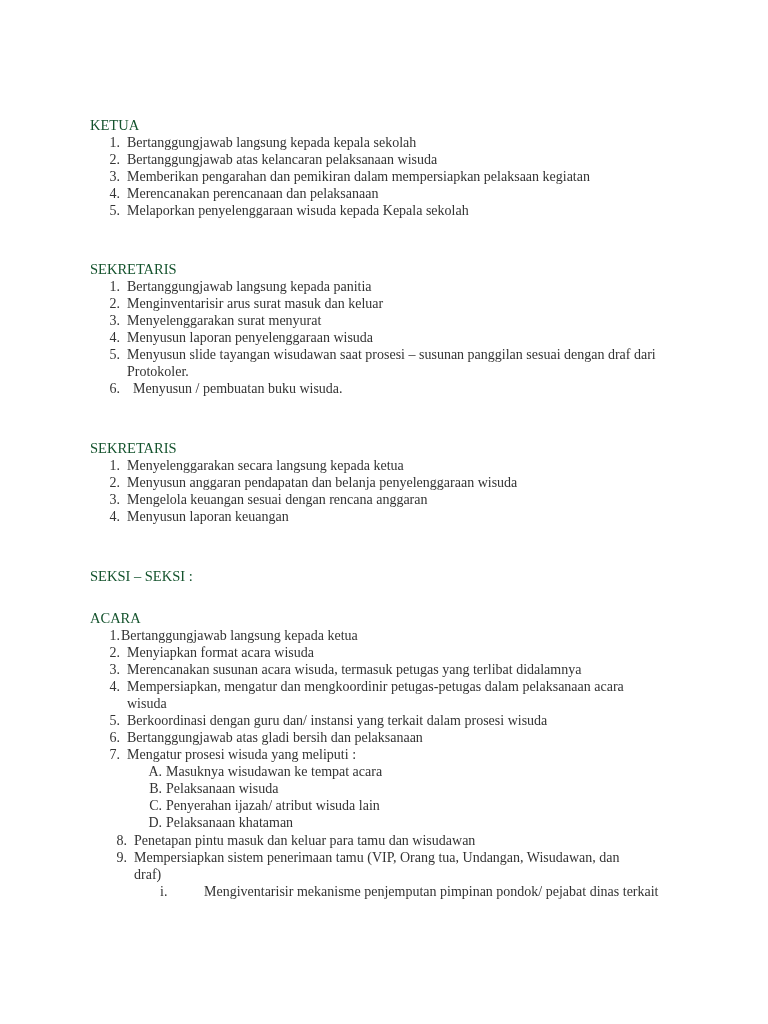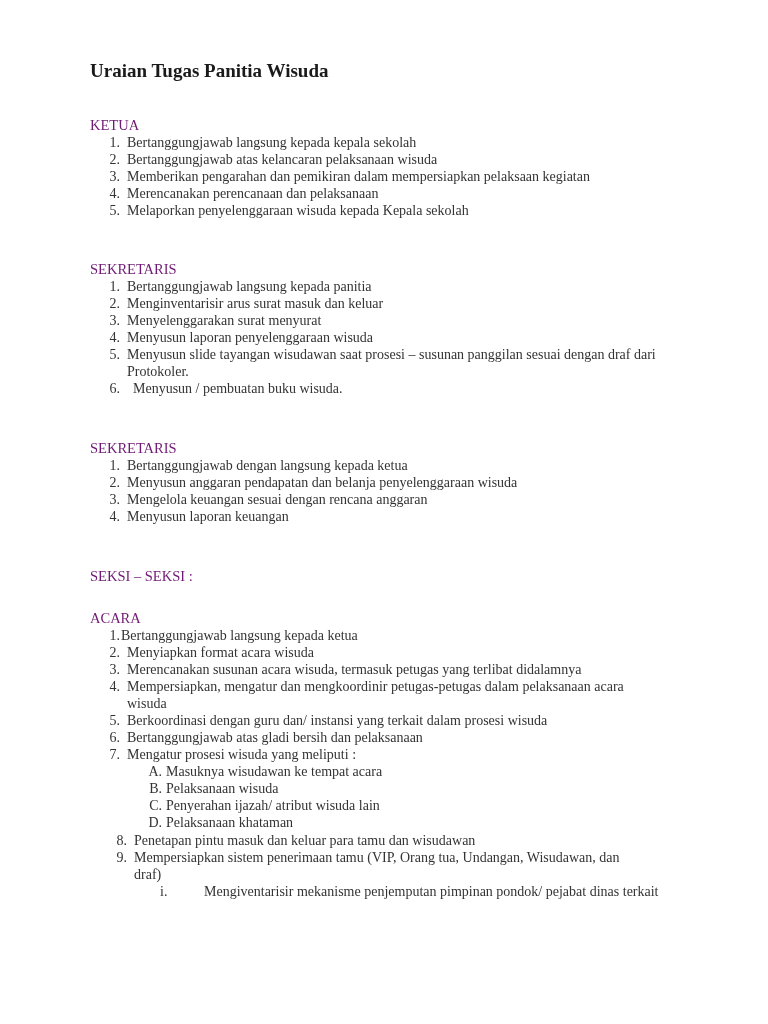--- a/index.html
+++ b/index.html
@@ -7,34 +7,33 @@
       width: 768px; height: 1024px; background: #ffffff; position: relative;
       overflow: hidden; font-family: "Liberation Serif", "DejaVu Serif", serif;
       color: #2b2b2b;
     }
     .page { position: absolute; left: 0; top: 0; width: 768px; height: 1024px; }
     .title {
       position: absolute; left: 90px; top: 60px; font-size: 19px; font-weight: bold;
       color: #1a1a1a; white-space: nowrap;
     }
     .heading {
-      position: absolute; left: 90px; font-size: 14.5px; white-space: nowrap; color: #701a75;
+      position: absolute; left: 90px; font-size: 14.5px; white-space: nowrap; color: #14532d;
     }
     .li {
       position: absolute; font-size: 14px; white-space: nowrap; color: #333; line-height: 17px;
     }
     .num { position: absolute; text-align: right; }
     .txt { position: absolute; }
   </style>
 </head>
 <body>
 
 <div class="page">
 
-  <div class="title">Uraian Tugas Panitia Wisuda</div>
 
   <div class="heading" style="top:117px">KETUA</div>
   <div>
     <div class="li" style="top:134px">
         <span class="num" style="left:100px;width:20px">1.</span>
         <span class="txt" style="left:127px">Bertanggungjawab langsung kepada kepala sekolah</span>
       </div>
     <div class="li" style="top:151px">
         <span class="num" style="left:100px;width:20px">2.</span>
         <span class="txt" style="left:127px">Bertanggungjawab atas kelancaran pelaksanaan wisuda</span>
@@ -81,21 +80,21 @@
     <div class="li" style="top:380px">
         <span class="num" style="left:100px;width:20px">6.</span>
         <span class="txt" style="left:133px">Menyusun / pembuatan buku wisuda.</span>
       </div>
   </div>
 
   <div class="heading" style="top:440px">SEKRETARIS</div>
   <div>
     <div class="li" style="top:457px">
         <span class="num" style="left:100px;width:20px">1.</span>
-        <span class="txt" style="left:127px">Bertanggungjawab dengan langsung kepada ketua</span>
+        <span class="txt" style="left:127px">Menyelenggarakan secara langsung kepada ketua</span>
       </div>
     <div class="li" style="top:474px">
         <span class="num" style="left:100px;width:20px">2.</span>
         <span class="txt" style="left:127px">Menyusun anggaran pendapatan dan belanja penyelenggaraan wisuda</span>
       </div>
     <div class="li" style="top:491px">
         <span class="num" style="left:100px;width:20px">3.</span>
         <span class="txt" style="left:127px">Mengelola keuangan sesuai dengan rencana anggaran</span>
       </div>
     <div class="li" style="top:508px">

